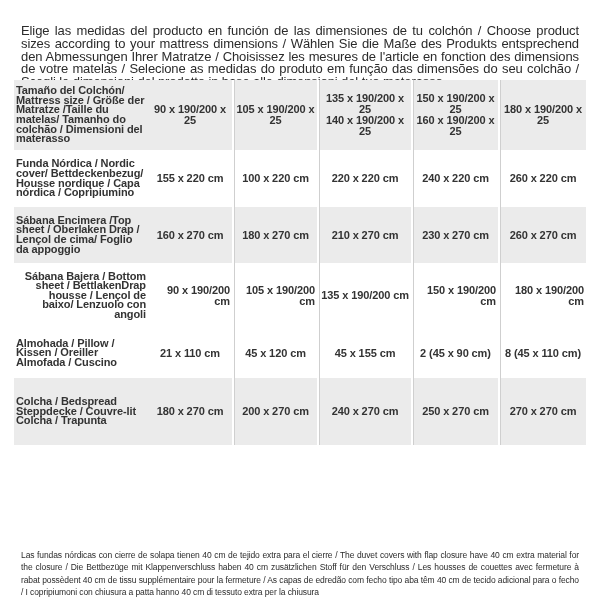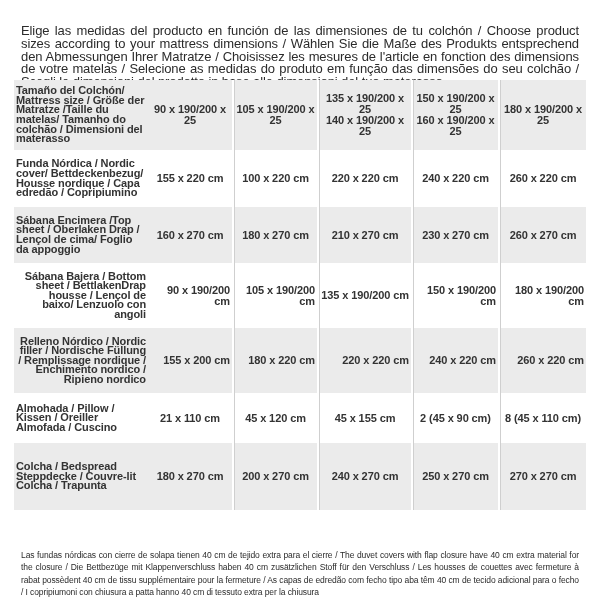--- a/index.html
+++ b/index.html
@@ -99,21 +99,21 @@
         <td class="lbl">Tamaño del Colchón/ Mattress size / Größe der Matratze /Taille du matelas/ Tamanho do colchão / Dimensioni del materasso</td>
         <td class="val">90 x 190/200 x 25</td>
         <td class="val">105 x 190/200 x 25</td>
         <td class="val">135 x 190/200 x 25
 140 x 190/200 x 25</td>
         <td class="val">150 x 190/200 x 25
 160 x 190/200 x 25</td>
         <td class="val">180 x 190/200 x 25</td>
       </tr>
       <tr class="r-white h53">
-        <td class="lbl">Funda Nórdica / Nordic cover/ Bettdeckenbezug/ Housse nordique / Capa edredão / Copripiumino</td>
+        <td class="lbl">Funda Nórdica / Nordic cover/ Bettdeckenbezug/ Housse nordique / Capa nórdica / Copripiumino</td>
         <td class="val">155 x 220 cm</td>
         <td class="val">100 x 220 cm</td>
         <td class="val">220 x 220 cm</td>
         <td class="val">240 x 220 cm</td>
         <td class="val">260 x 220 cm</td>
       </tr>
       <tr class="r-gray h56">
         <td class="lbl">Sábana Encimera /Top sheet / Oberlaken Drap / Lençol de cima/ Foglio da appoggio</td>
         <td class="val">160 x 270 cm</td>
         <td class="val">180 x 270 cm</td>
@@ -121,28 +121,20 @@
         <td class="val">230 x 270 cm</td>
         <td class="val">260 x 270 cm</td>
       </tr>
       <tr class="r-white h61">
         <td class="lbl">Sábana Bajera / Bottom sheet / BettlakenDrap housse / Lençol de baixo/ Lenzuolo con angoli</td>
         <td class="val">90 x 190/200 cm</td>
         <td class="val">105 x 190/200 cm</td>
         <td class="val">135 x 190/200 cm</td>
         <td class="val">150 x 190/200 cm</td>
         <td class="val">180 x 190/200 cm</td>
-      </tr>
-      <tr class="r-gray h61">
-        <td class="lbl">Relleno Nórdico / Nordic filler / Nordische Füllung / Remplissage nordique / Enchimento nordico / Ripieno nordico</td>
-        <td class="val">155 x 200 cm</td>
-        <td class="val">180 x 220 cm</td>
-        <td class="val">220 x 220 cm</td>
-        <td class="val">240 x 220 cm</td>
-        <td class="val">260 x 220 cm</td>
       </tr>
       <tr class="r-white h46">
         <td class="lbl">Almohada / Pillow / Kissen / Oreiller Almofada / Cuscino</td>
         <td class="val">21 x 110 cm</td>
         <td class="val">45 x 120 cm</td>
         <td class="val">45 x 155 cm</td>
         <td class="val">2 (45 x 90 cm)</td>
         <td class="val">8 (45 x 110 cm)</td>
       </tr>
       <tr class="r-gray h63">

